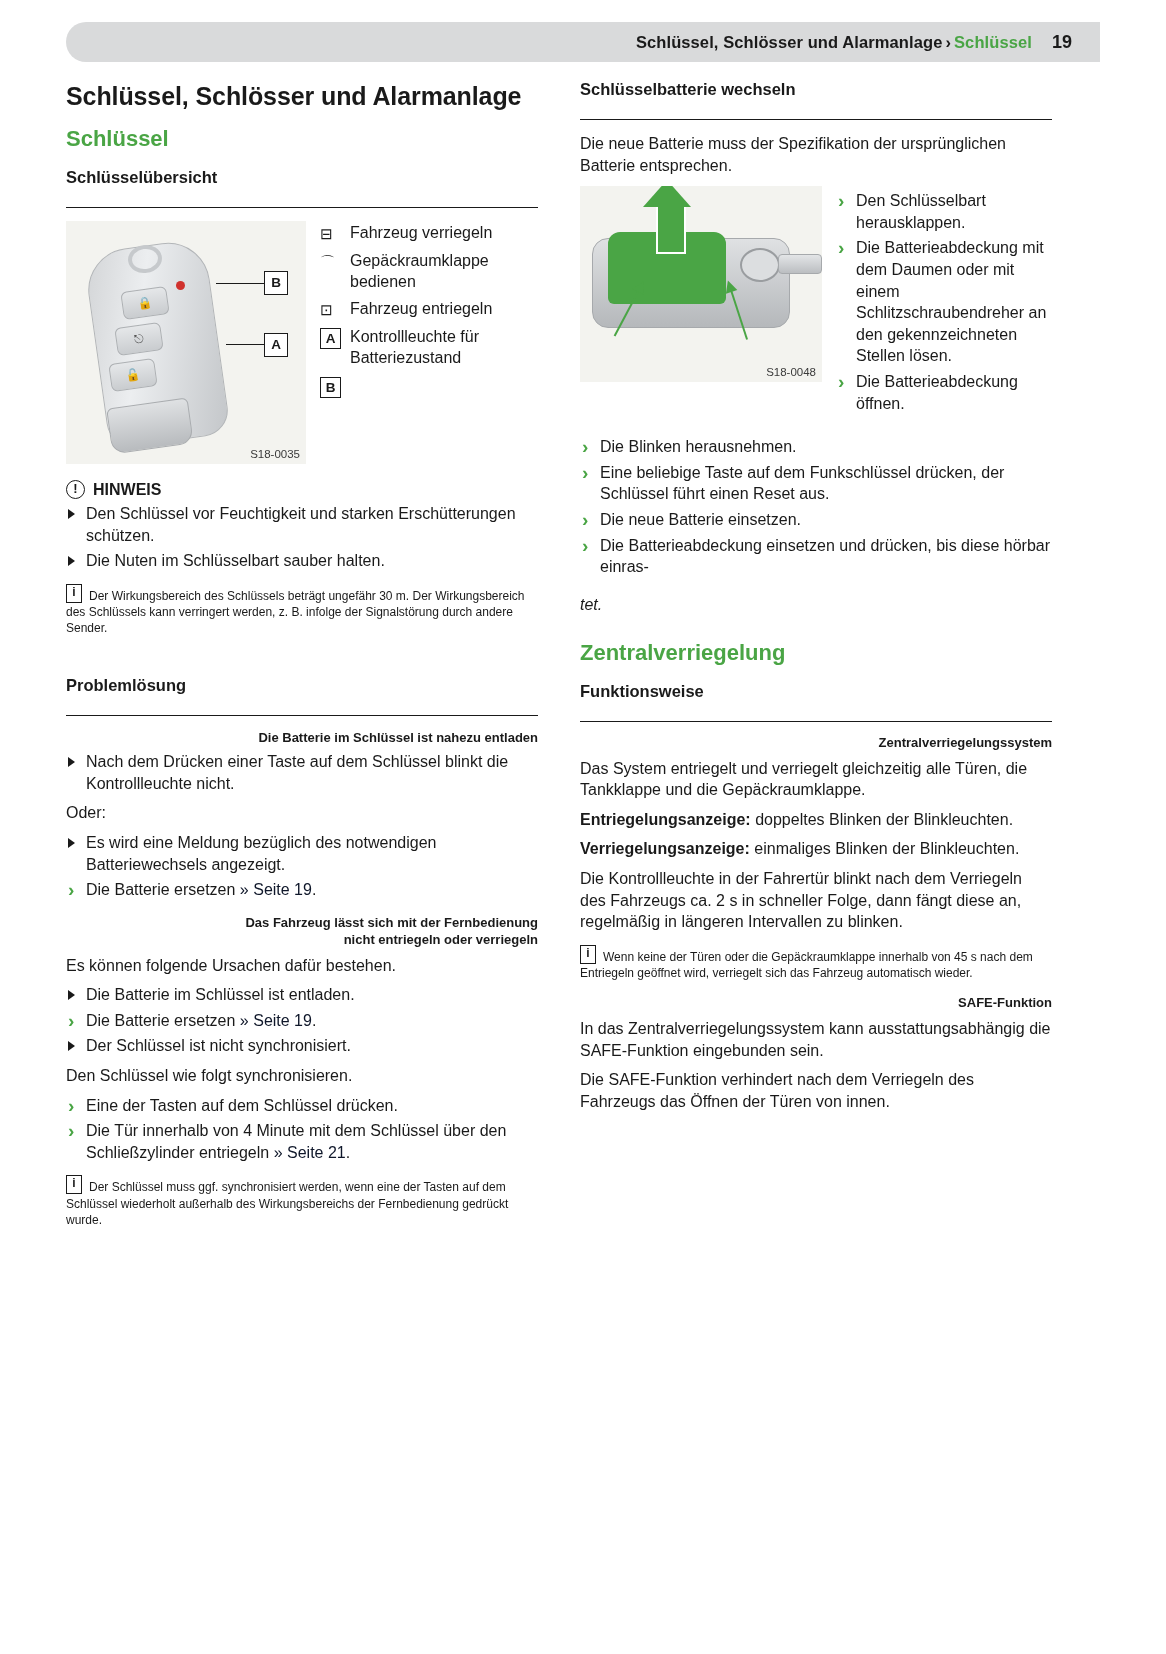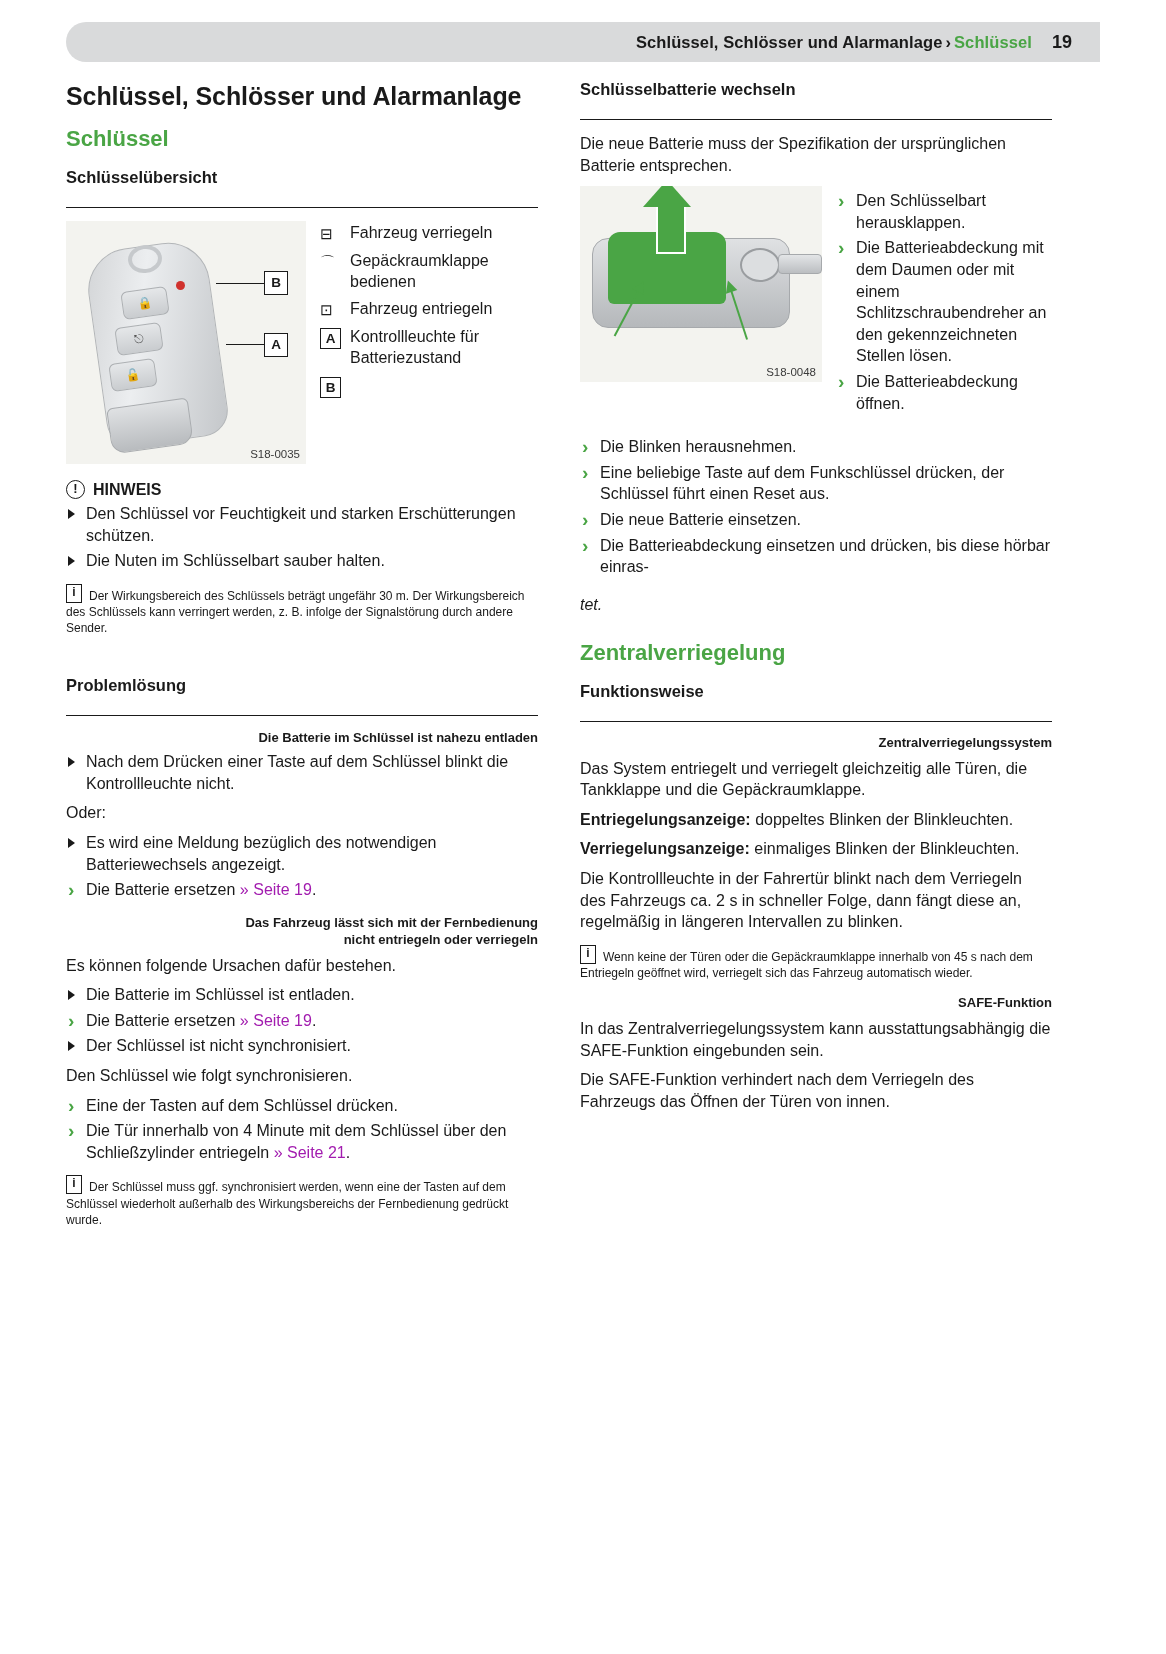--- a/index.html
+++ b/index.html
@@ -124,21 +124,21 @@
   }
   li.chev::before {
     content: "\203A";
     position: absolute;
     left: 2px;
     top: -2px;
     font-size: 19px;
     color: #4aa545;
     font-weight: bold;
   }
-  .ref-green { color: #a21caf; }
+  .ref-green { color: #0f172a; }
 
   
   .notice-head {
     font-size: 16px;
     font-weight: bold;
     margin: 16px 0 2px 0;
     display: flex;
     align-items: center;
     gap: 8px;
   }

